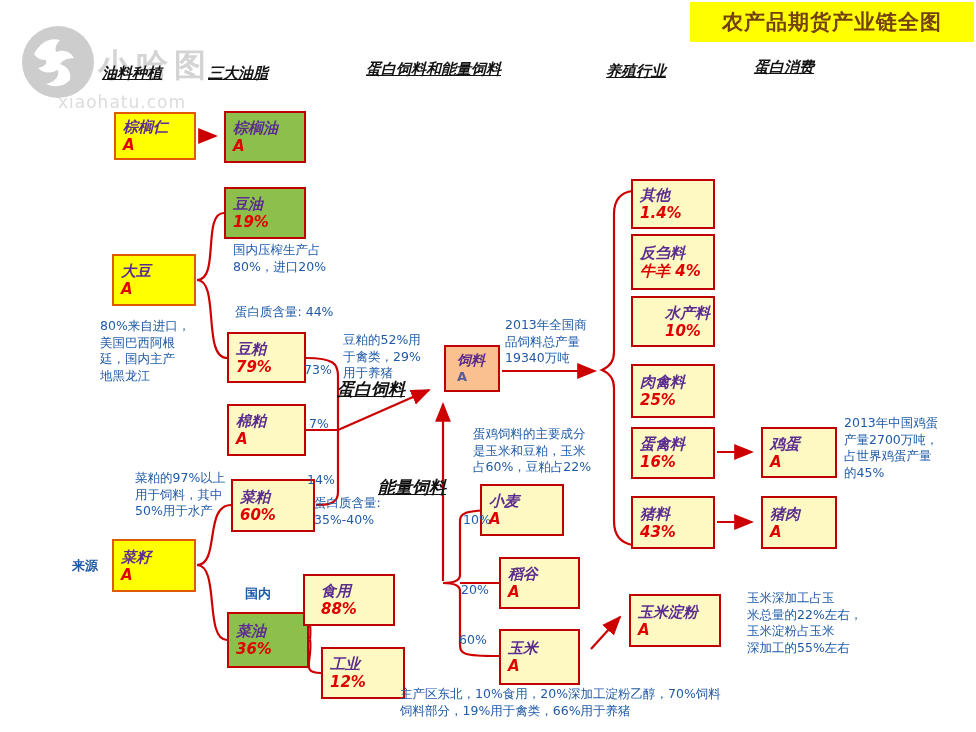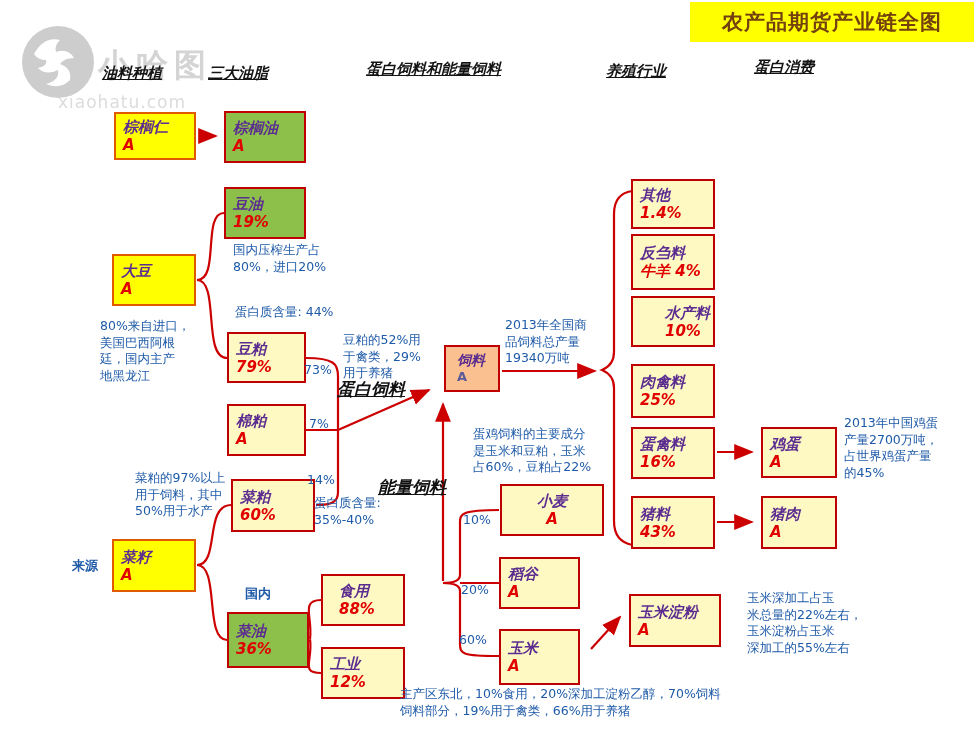--- a/index.html
+++ b/index.html
@@ -111,33 +111,33 @@
         <span class="v">60%</span>
       </div>
       <div class="box yellow" style="left: 112px; top: 539px; width: 84px; height: 53px;">
         <span class="t">菜籽</span>
         <span class="v">A</span>
       </div>
       <div class="box green" style="left: 227px; top: 612px; width: 82px; height: 56px;">
         <span class="t">菜油</span>
         <span class="v">36%</span>
       </div>
-      <div class="box plain" style="left: 321px; top: 574px; width: 84px; height: 52px; padding-left: 16px;">
+      <div class="box plain" style="left: 303px; top: 574px; width: 92px; height: 52px; padding-left: 16px;">
         <span class="t">食用</span>
         <span class="v">88%</span>
       </div>
       <div class="box plain" style="left: 321px; top: 647px; width: 84px; height: 52px;">
         <span class="t">工业</span>
         <span class="v">12%</span>
       </div>
       <div class="box feed" style="left: 444px; top: 345px; width: 56px; height: 47px;">
         <span class="t">饲料</span>
         <span class="v">A</span>
       </div>
-      <div class="box plain" style="left: 500px; top: 484px; width: 104px; height: 52px; align-items: center;">
+      <div class="box plain" style="left: 480px; top: 484px; width: 84px; height: 52px;">
         <span class="t">小麦</span>
         <span class="v">A</span>
       </div>
       <div class="box plain" style="left: 499px; top: 557px; width: 81px; height: 52px;">
         <span class="t">稻谷</span>
         <span class="v">A</span>
       </div>
       <div class="box plain" style="left: 499px; top: 629px; width: 81px; height: 56px;">
         <span class="t">玉米</span>
         <span class="v">A</span>

